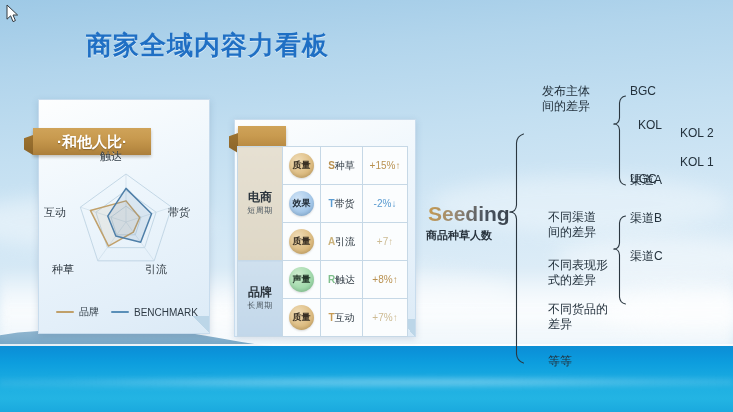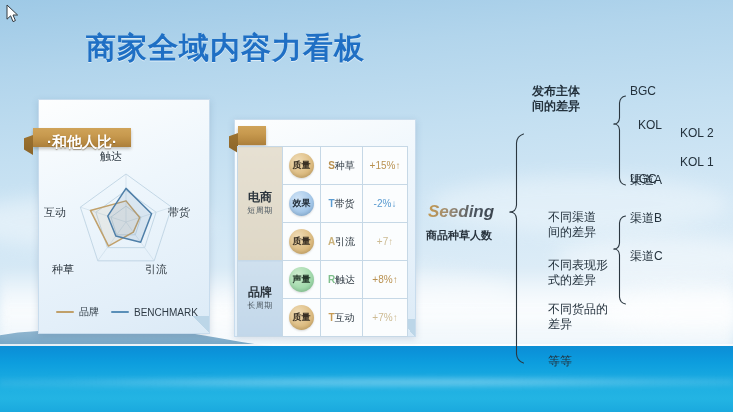--- a/index.html
+++ b/index.html
@@ -43,41 +43,41 @@
     clip-path:polygon(0 100%,0 42%,6% 30%,14% 22%,24% 14%,34% 10%,44% 14%,55% 22%,64% 34%,72% 52%,80% 72%,88% 88%,100% 100%);
     filter:blur(.5px);opacity:.9;
   }
 
   
   .title{
     position:absolute;font-weight:bold;color:#1f6fc4;
     letter-spacing:1px;white-space:nowrap;
     text-shadow:0 1px 0 rgba(255,255,255,.55);
   }
-  #title-left{left:86px;top:28px;font-size:30px;}
+  #title-left{left:86px;top:28px;font-size:26px;}
   #title-right{left:478px;top:28px;font-size:28px;}
 
   
   .card{
     position:absolute;
     background:linear-gradient(160deg,#fdfefe 0%,#eef6fc 40%,#e3eff9 78%,#dbeaf6 100%);
     border:1px solid #c8dced;
     box-shadow:0 2px 7px rgba(40,80,120,.17);
   }
   .card::after{ 
     content:"";position:absolute;right:0;bottom:0;width:17px;height:17px;
     background:linear-gradient(225deg,#bcd6e8 0 50%,transparent 50%);
   }
 
   
   .ribbon{
-    position:absolute;height:19px;line-height:27px;
+    position:absolute;height:27px;line-height:27px;
     background:linear-gradient(180deg,#cfa359 0%,#c89a4f 38%,#bb8d44 70%,#ab7e3a 100%);
     color:#ffffff;font-weight:bold;font-size:15px;
-    padding:0 14px;white-space:nowrap;
+    padding:0 24px;white-space:nowrap;
     box-shadow:0 2px 3px rgba(60,45,20,.28);
     text-shadow:0 1px 1px rgba(90,65,25,.5);
   }
   .ribbon .tail{
     position:absolute;left:-9px;top:7px;width:9px;height:20px;
     background:linear-gradient(180deg,#9d7330,#8a6429);
     clip-path:polygon(100% 0,100% 100%,0 72%,0 16%);
   }
 
   
@@ -119,21 +119,21 @@
   .m-s{color:#b99150;} .m-t{color:#5a9bd0;} .m-a{color:#cbb37c;}
   .m-r{color:#7fbf8c;} .m-t2{color:#c79a52;}
   .delta{font-size:10px;color:#2e3942;white-space:nowrap;}
   .up{color:#b99150;} .down{color:#5a9bd0;} .up-l{color:#cdbb93;}
 
   
   #tree{position:absolute;left:418px;top:62px;width:310px;height:318px;}
   #tree svg{position:absolute;left:0;top:0;width:310px;height:318px;overflow:visible;}
   .t-node{position:absolute;white-space:nowrap;color:#23313c;}
   .t-root-en{
-    position:absolute;font-style:italic;font-weight:bold;font-size:17px;
+    position:absolute;font-weight:bold;font-size:21px;
     background:linear-gradient(100deg,#c79a4e 0%,#9a8a74 34%,#4b5560 68%,#39424c 100%);
     -webkit-background-clip:text;background-clip:text;color:transparent;
     text-shadow:none;white-space:nowrap;
   }
   .t-root-cn{position:absolute;font-size:11px;font-weight:bold;color:#28333d;white-space:nowrap;}
   .t-l1{font-size:12px;line-height:15px;font-weight:500;}
   .t-l2{font-size:12px;font-weight:500;}
   .t-l3{font-size:12px;font-weight:500;}
 
   
@@ -268,21 +268,21 @@
 
         <path d="M196 187 q5 0 5.5-6 l0 -20 q.5 -6 6 -7"></path>
         <path d="M196 187 q5 0 5.5 6 l0 42 q.5 6 6 7"></path>
       </g>
     </svg>
 
     <div class="t-root-en" style="left:10px;top:140px;">Seeding</div>
     <div class="t-root-cn" style="left:8px;top:166px;">商品种草人数</div>
 
     <div id="tree-l1">
-        <div class="t-node t-l1" style="left: 114px; top: 22px; font-weight: bold;">
+        <div class="t-node t-l1" style="left: 124px; top: 22px;">
           <div>发布主体</div>
           <div>间的差异</div>
         </div>
         <div class="t-node t-l1" style="left: 130px; top: 148px;">
           <div>不同渠道</div>
           <div>间的差异</div>
         </div>
         <div class="t-node t-l1" style="left: 130px; top: 196px;">
           <div>不同表现形</div>
           <div>式的差异</div>

